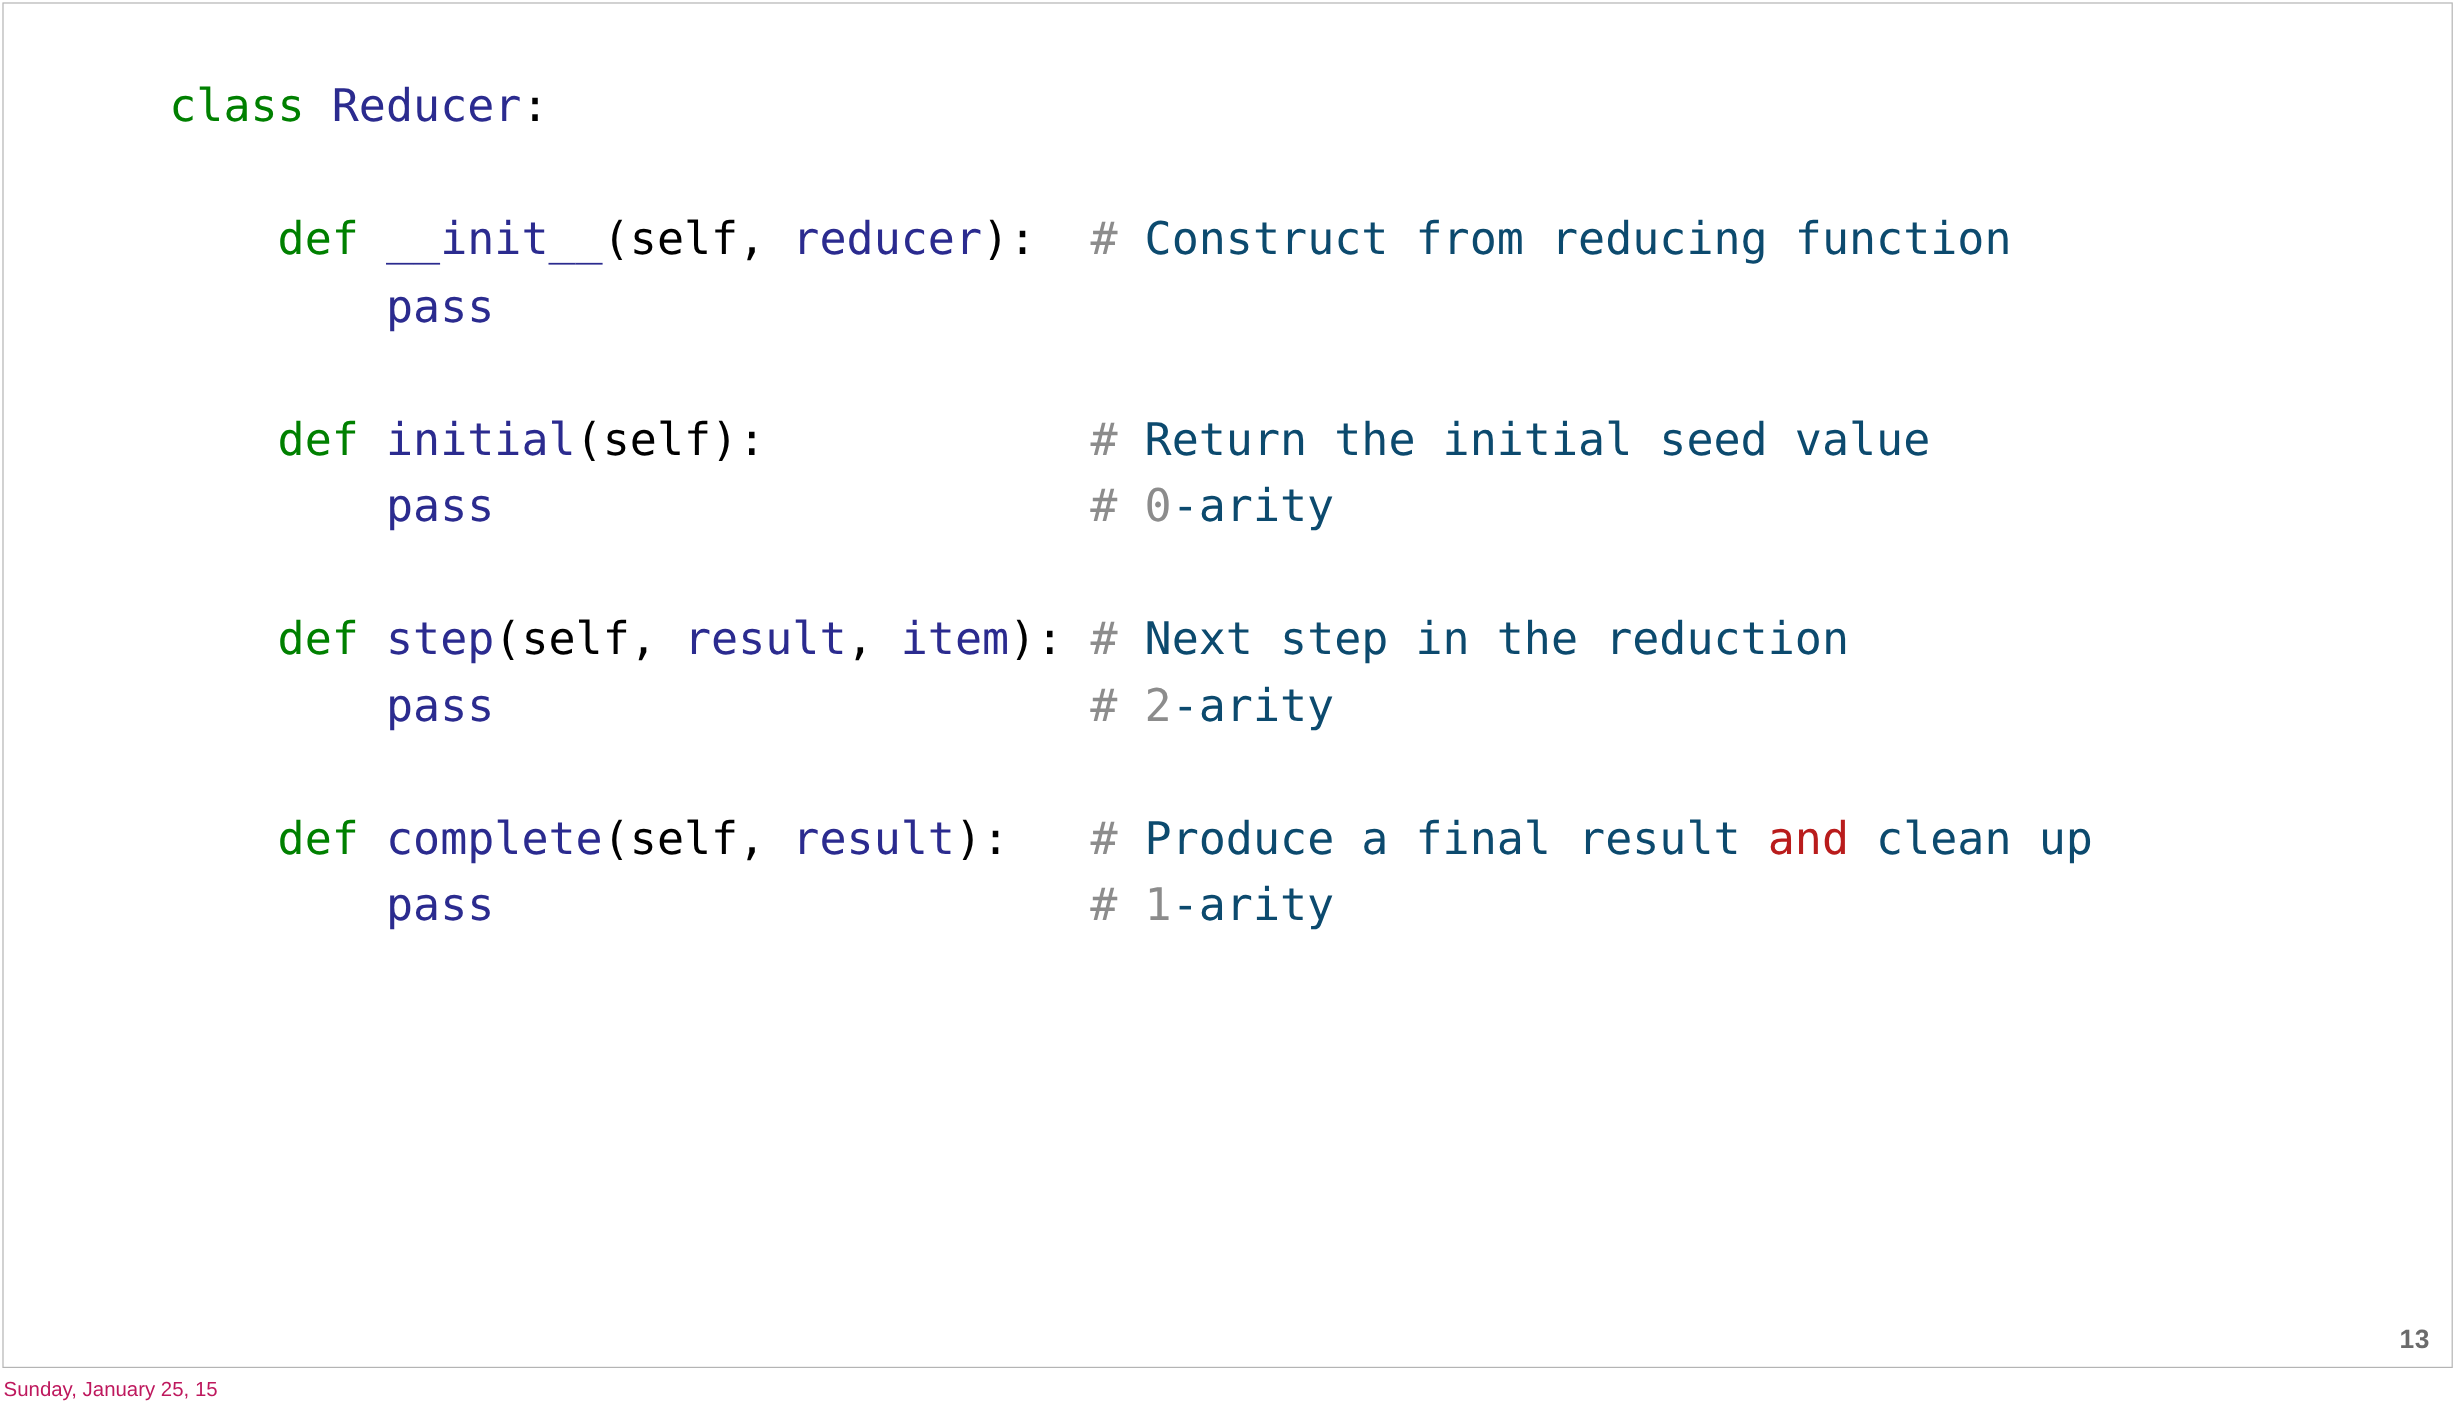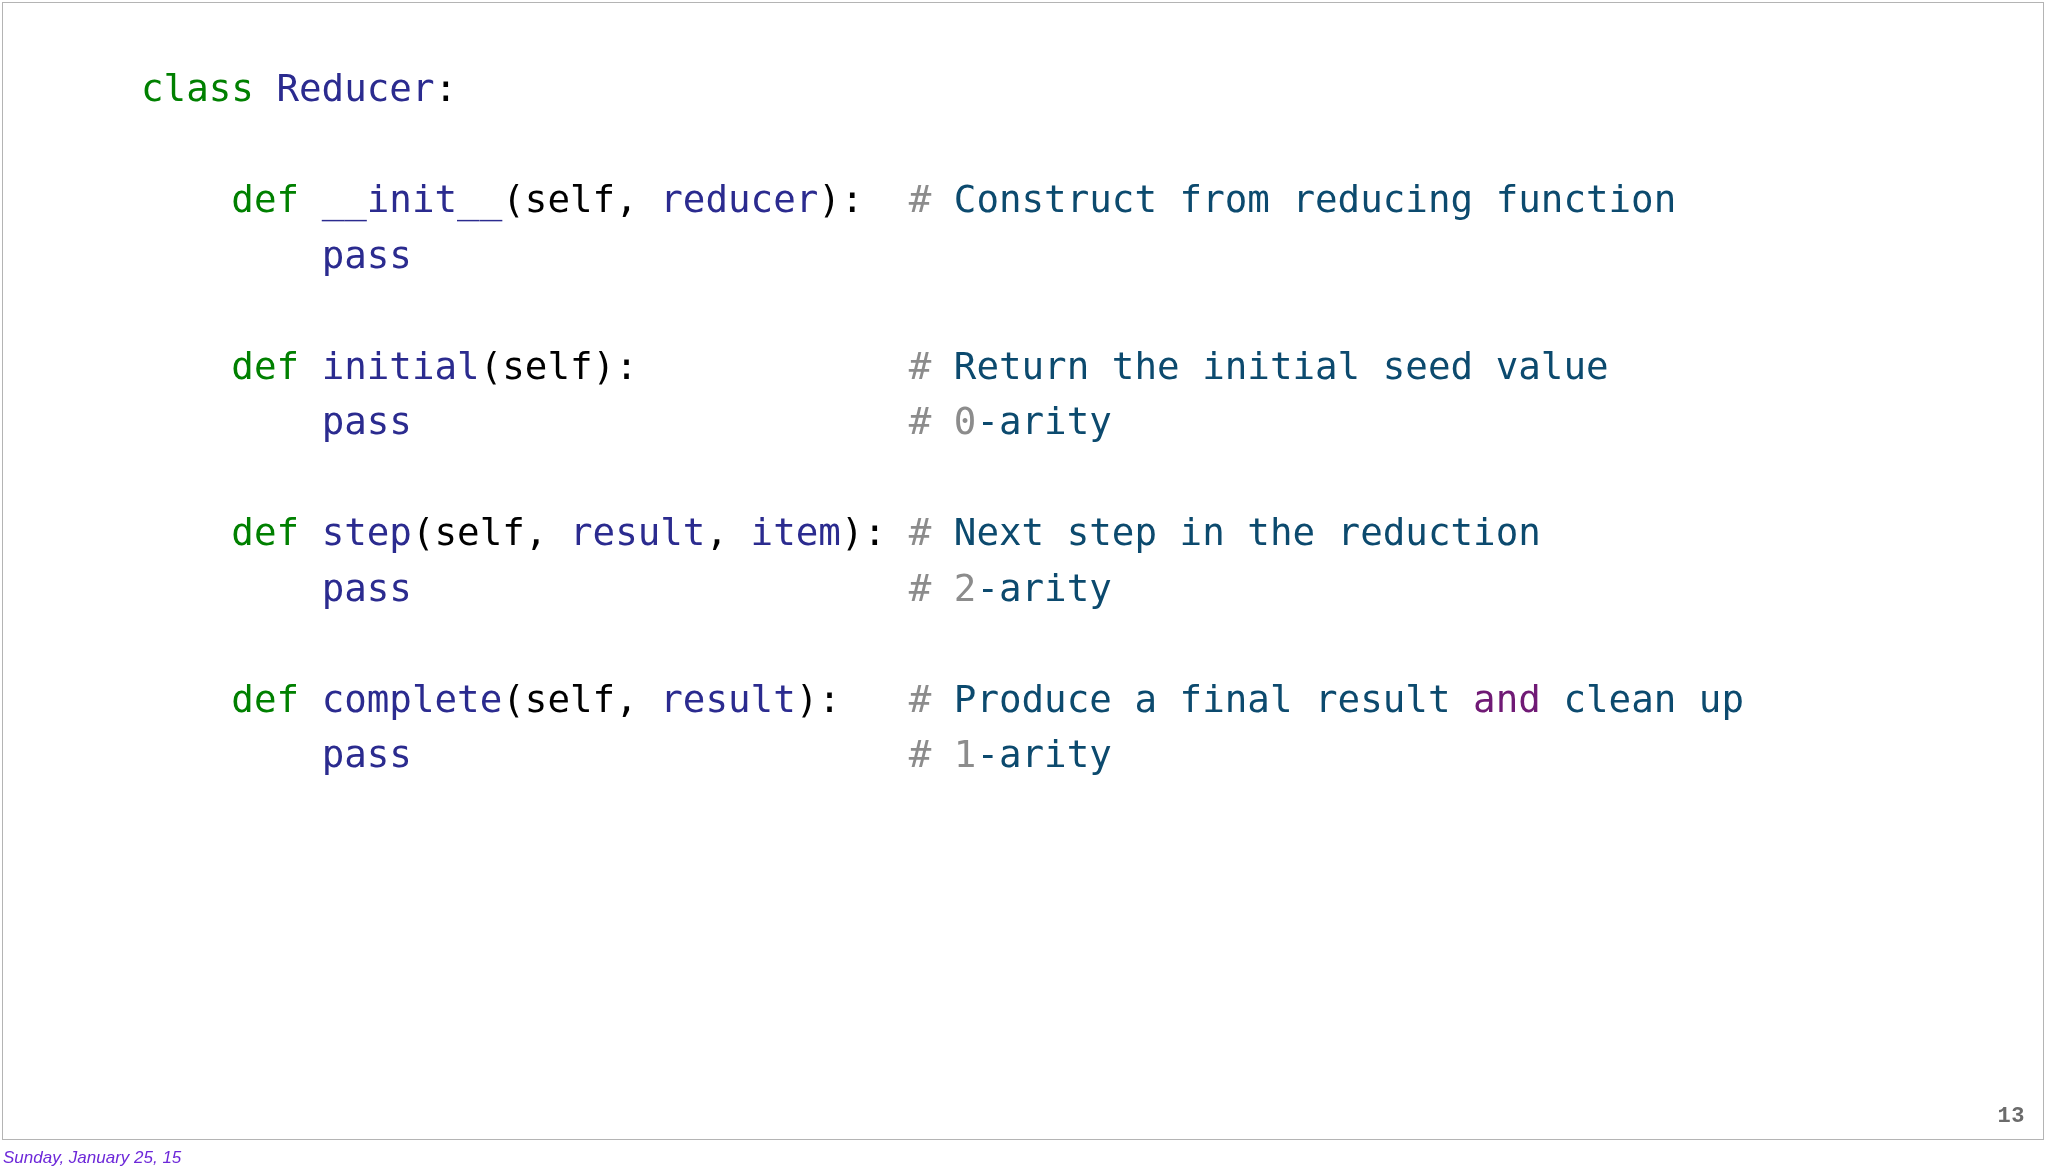--- a/index.html
+++ b/index.html
@@ -50,44 +50,43 @@
   }
 
   
   .tok-kw      { color: #008000; }
   .tok-name    { color: #2b2b8f; }
   .tok-self    { color: #000000; }
   .tok-punct   { color: #000000; }
   .tok-comment { color: #0c4a6e; }
   .tok-hash    { color: #8c8c8c; }
   .tok-num     { color: #8c8c8c; }
-  .tok-cmt-kw  { color: #701a75; }
+  .tok-cmt-kw  { color: #b91c1c; }
 
   
   #page-number {
     position: absolute;
     right: 18px;
     bottom: 10px;
-    font-family: Liberation Mono, monospace;
+    font-family: Liberation Sans, sans-serif;
     font-size: 22px;
     font-weight: bold;
     color: #6b6b6b;
     letter-spacing: 0.5px;
   }
 
   
   #footer-date {
     position: absolute;
     left: 3px;
     top: 1148px;
     font-family: "Liberation Sans", sans-serif;
     font-size: 17px;
-    color: #6d28d9;
+    color: #be185d;
     white-space: nowrap;
-    font-style: italic;
   }
 </style>
 </head>
 <body>
 
 <div id="slide">
 
   <div id="code-block"><div class="code-line"><span class="tok-kw">class</span><span class="tok-name"> </span><span class="tok-name">Reducer</span><span class="tok-punct">:</span></div><div class="code-line blank"></div><div class="code-line"><span class="tok-name">    </span><span class="tok-kw">def</span><span class="tok-name"> </span><span class="tok-name">__init__</span><span class="tok-punct">(</span><span class="tok-self">self</span><span class="tok-punct">,</span><span class="tok-name"> reducer</span><span class="tok-punct">)</span><span class="tok-punct">:</span><span class="tok-name">  </span><span class="tok-hash">#</span><span class="tok-comment"> Construct from reducing function</span></div><div class="code-line"><span class="tok-name">        </span><span class="tok-name">pass</span></div><div class="code-line blank"></div><div class="code-line"><span class="tok-name">    </span><span class="tok-kw">def</span><span class="tok-name"> </span><span class="tok-name">initial</span><span class="tok-punct">(</span><span class="tok-self">self</span><span class="tok-punct">)</span><span class="tok-punct">:</span><span class="tok-name">            </span><span class="tok-hash">#</span><span class="tok-comment"> Return the initial seed value</span></div><div class="code-line"><span class="tok-name">        </span><span class="tok-name">pass</span><span class="tok-name">                      </span><span class="tok-hash">#</span><span class="tok-name"> </span><span class="tok-num">0</span><span class="tok-comment">-arity</span></div><div class="code-line blank"></div><div class="code-line"><span class="tok-name">    </span><span class="tok-kw">def</span><span class="tok-name"> </span><span class="tok-name">step</span><span class="tok-punct">(</span><span class="tok-self">self</span><span class="tok-punct">,</span><span class="tok-name"> result</span><span class="tok-punct">,</span><span class="tok-name"> item</span><span class="tok-punct">)</span><span class="tok-punct">:</span><span class="tok-name"> </span><span class="tok-hash">#</span><span class="tok-comment"> Next step in the reduction</span></div><div class="code-line"><span class="tok-name">        </span><span class="tok-name">pass</span><span class="tok-name">                      </span><span class="tok-hash">#</span><span class="tok-name"> </span><span class="tok-num">2</span><span class="tok-comment">-arity</span></div><div class="code-line blank"></div><div class="code-line"><span class="tok-name">    </span><span class="tok-kw">def</span><span class="tok-name"> </span><span class="tok-name">complete</span><span class="tok-punct">(</span><span class="tok-self">self</span><span class="tok-punct">,</span><span class="tok-name"> result</span><span class="tok-punct">)</span><span class="tok-punct">:</span><span class="tok-name">   </span><span class="tok-hash">#</span><span class="tok-comment"> Produce a final result </span><span class="tok-cmt-kw">and</span><span class="tok-comment"> clean up</span></div><div class="code-line"><span class="tok-name">        </span><span class="tok-name">pass</span><span class="tok-name">                      </span><span class="tok-hash">#</span><span class="tok-name"> </span><span class="tok-num">1</span><span class="tok-comment">-arity</span></div></div>
 
   <div id="page-number">13</div>

